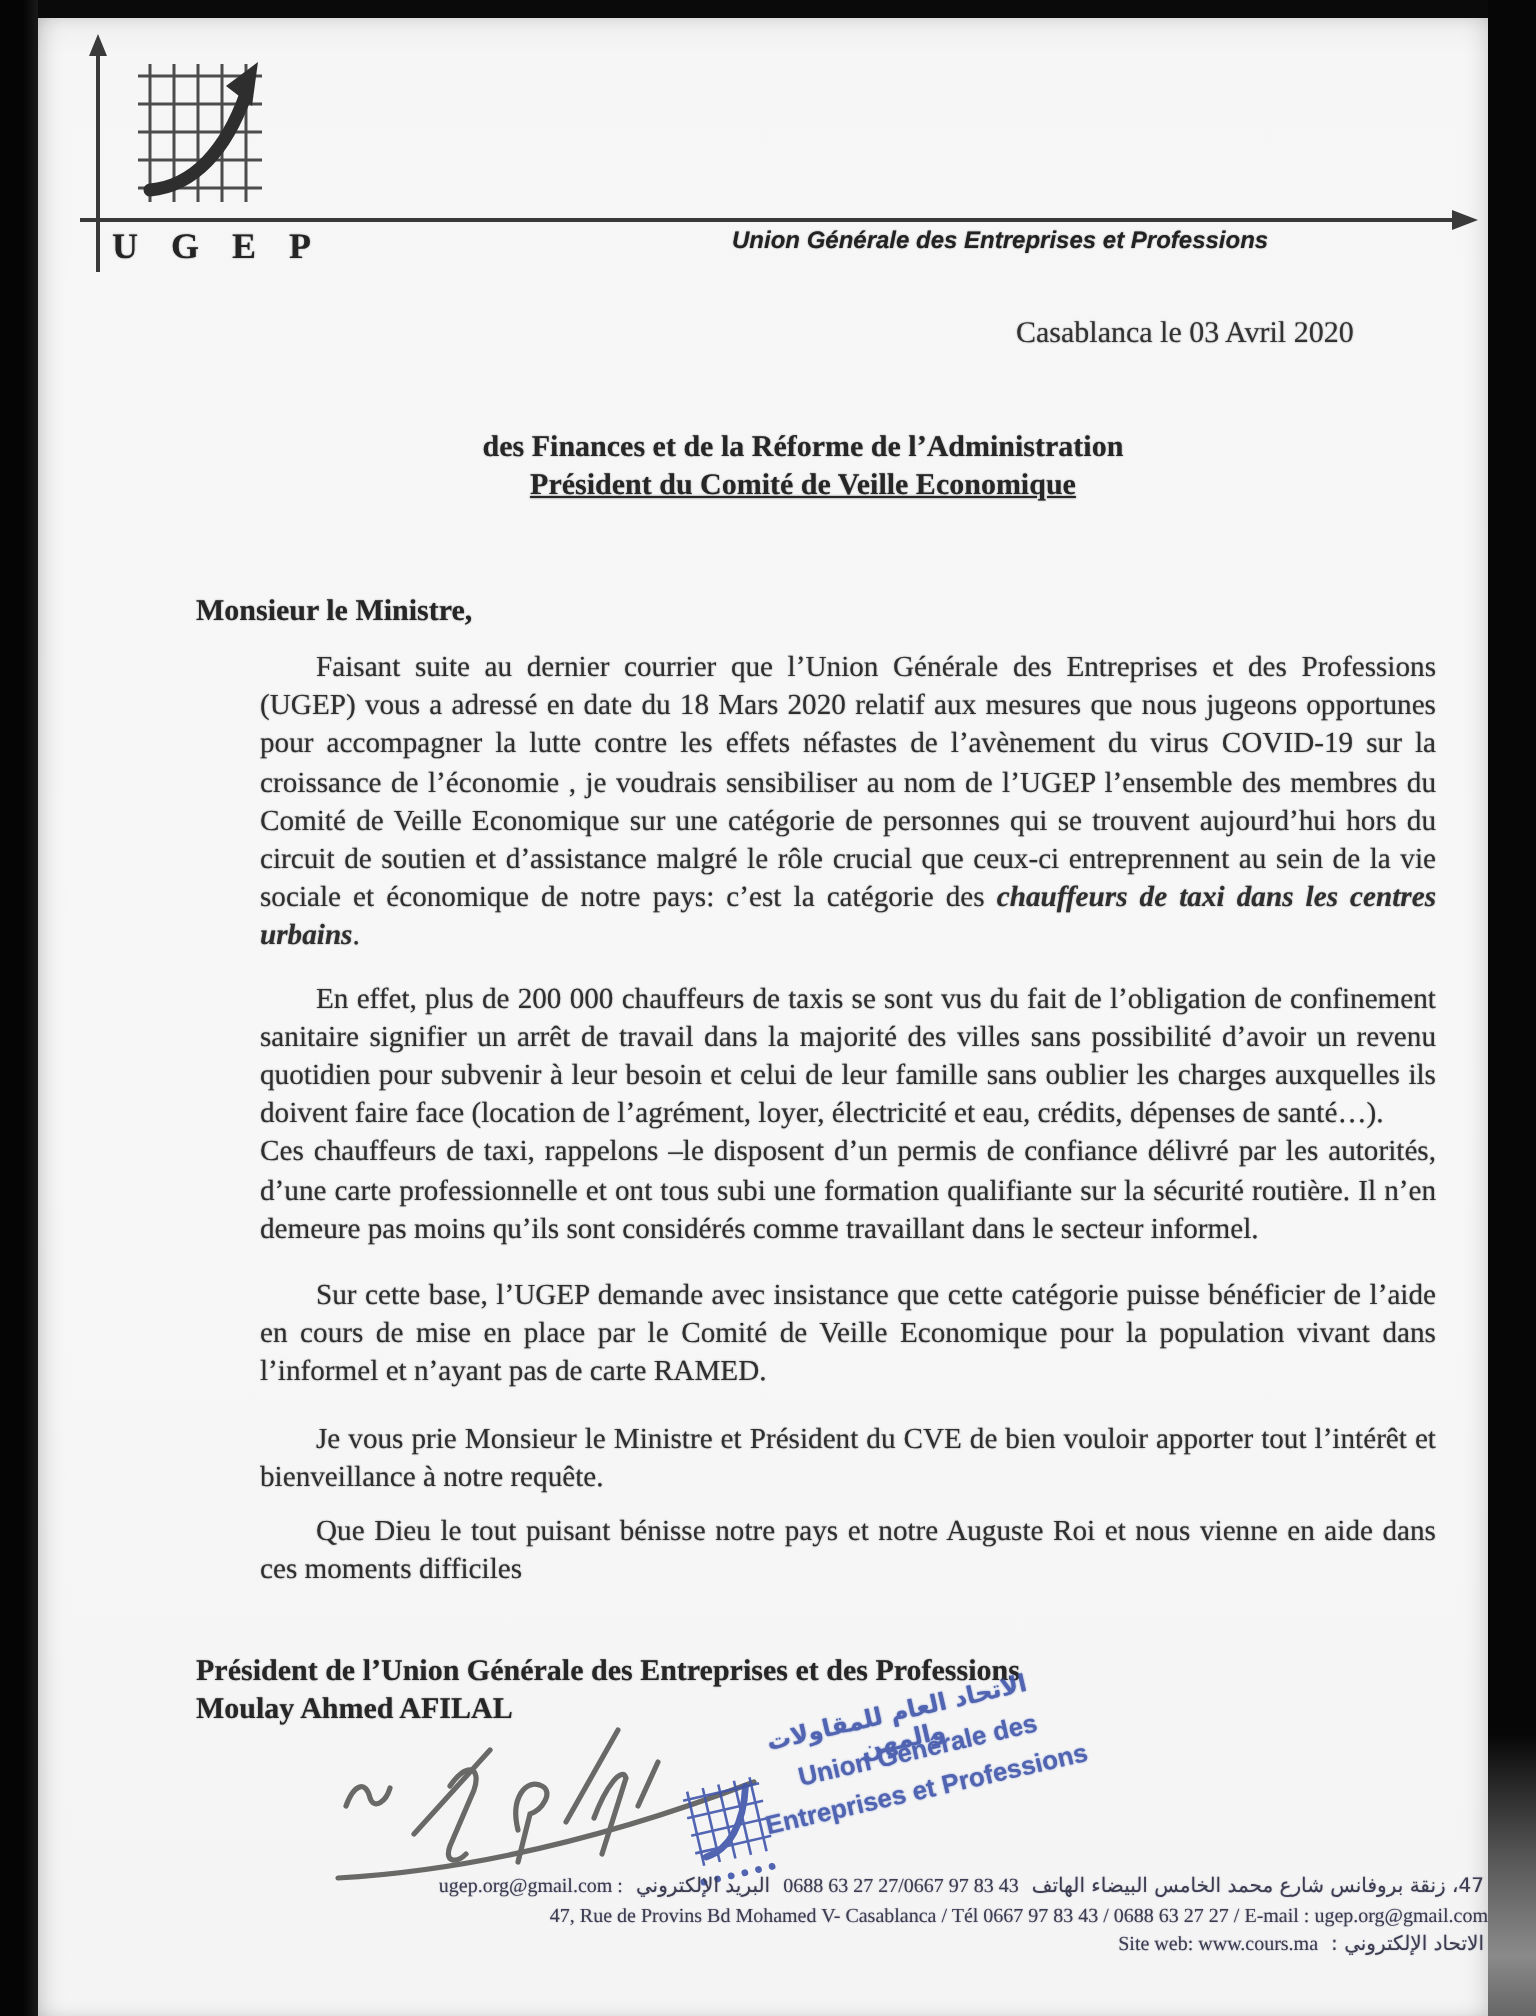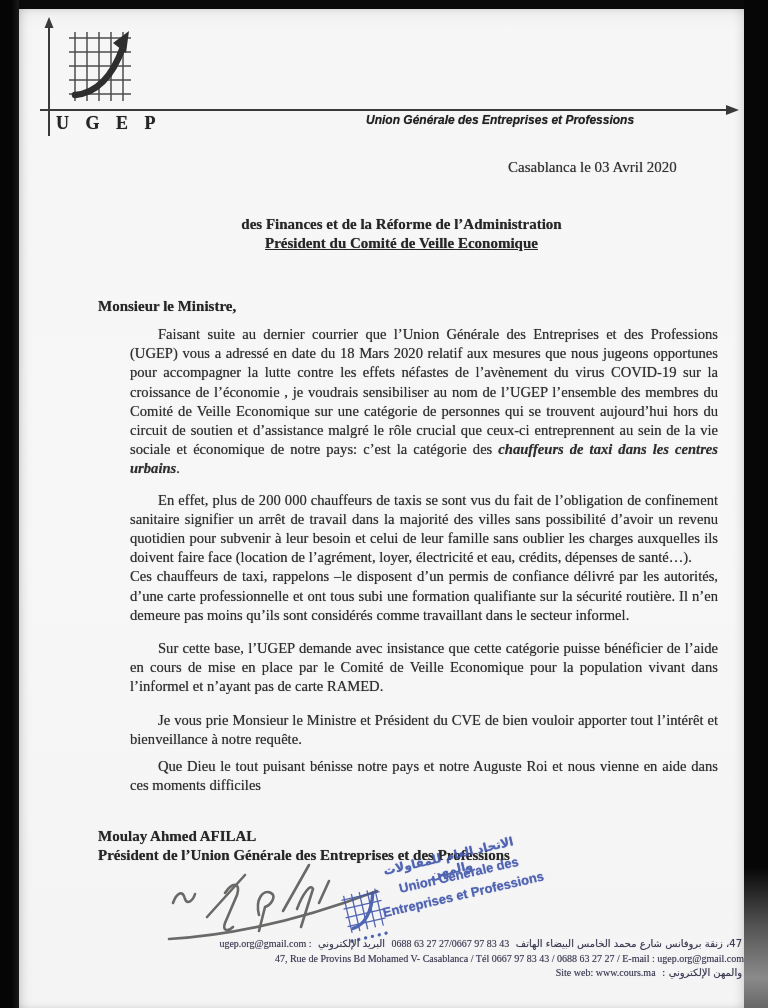--- a/index.html
+++ b/index.html
@@ -119,22 +119,22 @@
   <div id="body-text" class="soft">
     <p class="indent mb-p1"><span>Faisant suite au dernier courrier que l’Union Générale des Entreprises et des Professions (UGEP) vous a adressé en date du 18 Mars 2020 relatif aux mesures que nous jugeons opportunes pour accompagner la lutte contre les effets néfastes de l’avènement du virus COVID-19 sur la croissance de l’économie , je voudrais sensibiliser au nom de l’UGEP l’ensemble des membres du Comité de Veille Economique sur une catégorie de personnes qui se trouvent aujourd’hui hors du circuit de soutien et d’assistance malgré le rôle crucial que ceux-ci entreprennent au sein de la vie sociale et économique de notre pays: c’est la catégorie des </span><span class="em-bi">chauffeurs de taxi dans les centres urbains</span><span>.</span></p>
     <p class="indent">En effet, plus de 200 000 chauffeurs de taxis se sont vus du fait de l’obligation de confinement sanitaire signifier un arrêt de travail dans la majorité des villes sans possibilité d’avoir un revenu quotidien pour subvenir à leur besoin et celui de leur famille sans oublier les charges auxquelles ils doivent faire face (location de l’agrément, loyer, électricité et eau, crédits, dépenses de santé…).</p>
     <p class="mb-m">Ces chauffeurs de taxi, rappelons –le disposent d’un permis de confiance délivré par les autorités, d’une carte professionnelle et ont tous subi une formation qualifiante sur la sécurité routière. Il n’en demeure pas moins qu’ils sont considérés comme travaillant dans le secteur informel.</p>
     <p class="indent mb-m">Sur cette base, l’UGEP demande avec insistance que cette catégorie puisse bénéficier de l’aide en cours de mise en place par le Comité de Veille Economique pour la population vivant dans l’informel et n’ayant pas de carte RAMED.</p>
     <p class="indent mb-s">Je vous prie Monsieur le Ministre et Président du CVE de bien vouloir apporter tout l’intérêt et bienveillance à notre requête.</p>
     <p class="indent">Que Dieu le tout puisant bénisse notre pays et notre Auguste Roi et nous vienne en aide dans ces moments difficiles</p>
   </div>
 
   <div id="signature-block" class="soft">
+    <div>Président de l’Union Générale des Entreprises et des Professions</div>
     <div>Moulay Ahmed AFILAL</div>
-    <div>Président de l’Union Générale des Entreprises et des Professions</div>
   </div>
 
   <svg id="handwritten-signature" viewBox="0 0 235 90">
     <g fill="none" stroke="#51514f" stroke-width="2.6" stroke-linecap="round" opacity="0.85">
       <path d="M14,44 c4,-11 10,-13 12,-4 c2,6 8,2 10,-5"></path>
       <path d="M48,58 L86,16"></path>
       <path d="M66,34 c8,-12 16,-10 12,2 l-12,28 c-3,8 3,9 8,4"></path>
       <path d="M100,56 c-4,-16 4,-26 12,-22 c6,3 0,12 -6,14 l-6,24"></path>
       <path d="M124,52 L150,6"></path>
       <path d="M138,50 c6,-16 14,-26 16,-20 l-12,38"></path>
@@ -174,17 +174,17 @@
   <div id="footer">
     <div>
       <span dir="ltr">ugep.org@gmail.com :</span>
       <span dir="rtl" class="ar">البريد الإلكتروني</span>
       <span dir="ltr">0688 63 27 27/0667 97 83 43</span>
       <span dir="rtl" class="ar">47، زنقة بروفانس شارع محمد الخامس البيضاء الهاتف</span>
     </div>
     <div>47, Rue de Provins Bd Mohamed V- Casablanca / Tél 0667 97 83 43 / 0688 63 27 27 / E-mail : ugep.org@gmail.com</div>
     <div>
       <span dir="ltr">Site web: www.cours.ma</span>
-      <span dir="rtl" class="ar">والمهن الإلكتروني :</span>
+      <span dir="rtl" class="ar">الاتحاد الإلكتروني :</span>
     </div>
   </div>
 
 </div>
 
 </body></html>

